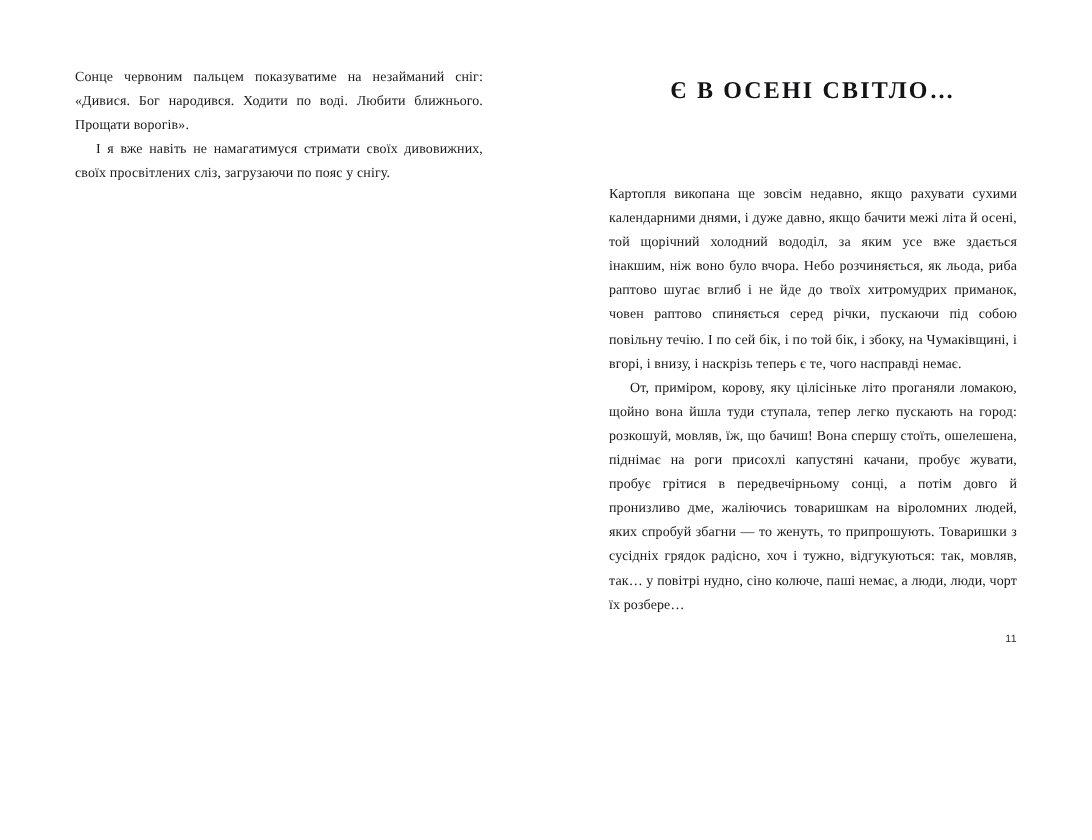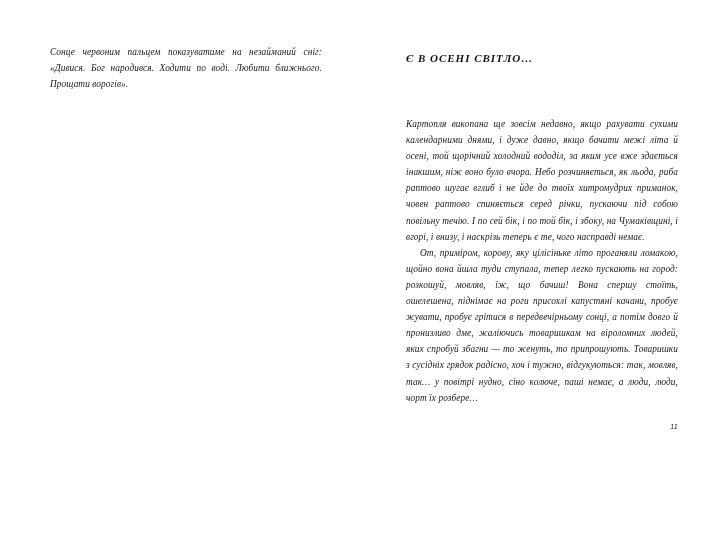--- a/index.html
+++ b/index.html
@@ -19,21 +19,20 @@
     width: 728px;
     height: 560px;
     display: flex;
     box-sizing: border-box;
   }
   .page {
     position: relative;
     width: 364px;
     height: 456px;
     box-sizing: border-box;
-    font-style: italic;
   }
   .page-left {
     padding: 44px 42px 40px 50px;
   }
   .page-right {
     padding: 44px 50px 40px 42px;
   }
   .body-text {
     font-size: 9.3px;
     line-height: 16.1px;
@@ -42,24 +41,25 @@
     color: #19191b;
     letter-spacing: 0.01em;
   }
   .body-text p {
     margin: 0;
   }
   .body-text p.indent {
     text-indent: 14px;
   }
   .chapter-title {
-    font-size: 11px;
+    font-size: 16px;
     letter-spacing: 0.09em;
     font-weight: bold;
     color: #131315;
+    text-align: center;
     margin: 8px 0 0 0;
     font-family: "Liberation Serif", serif;
   }
   .right-block {
     margin-top: 52px;
   }
   .folio {
     position: absolute;
     right: 50px;
     bottom: 26px;
@@ -78,20 +78,21 @@
   }
 </style>
 </head>
 <body>
 
 <div class="spread">
 
   <div class="page page-left">
     <div class="body-text">
       <p>Сонце червоним пальцем показуватиме на незайманий сніг: «Дивися. Бог народився. Ходити по воді. Любити ближнього. Прощати ворогів».</p>
+      <p class="indent">І я вже навіть не намагатимуся стримати своїх дивовижних, своїх просвітлених сліз, загрузаючи по пояс у снігу.</p>
     </div>
   </div>
 
   <div class="gutter"></div>
 
   <div class="page page-right">
     <h1 class="chapter-title">Є В ОСЕНІ СВІТЛО…</h1>
     <div class="body-text right-block">
       <p>Картопля викопана ще зовсім недавно, якщо рахувати сухими календарними днями, і дуже давно, якщо бачити межі літа й осені, той щорічний холодний вододіл, за яким усе вже здається інакшим, ніж воно було вчора. Небо розчиняється, як льода, риба раптово шугає вглиб і не йде до твоїх хитромудрих приманок, човен раптово спиняється серед річки, пускаючи під собою повільну течію. І по сей бік, і по той бік, і збоку, на Чумаківщині, і вгорі, і внизу, і наскрізь теперь є те, чого насправді немає.</p>
       <p class="indent">От, приміром, корову, яку цілісіньке літо проганяли ломакою, щойно вона йшла туди ступала, тепер легко пускають на город: розкошуй, мовляв, їж, що бачиш! Вона спершу стоїть, ошелешена, піднімає на роги присохлі капустяні качани, пробує жувати, пробує грітися в передвечірньому сонці, а потім довго й пронизливо дме, жаліючись товаришкам на віроломних людей, яких спробуй збагни — то женуть, то припрошують. Товаришки з сусідніх грядок радісно, хоч і тужно, відгукуються: так, мовляв, так… у повітрі нудно, сіно колюче, паші немає, а люди, люди, чорт їх розбере…</p>

